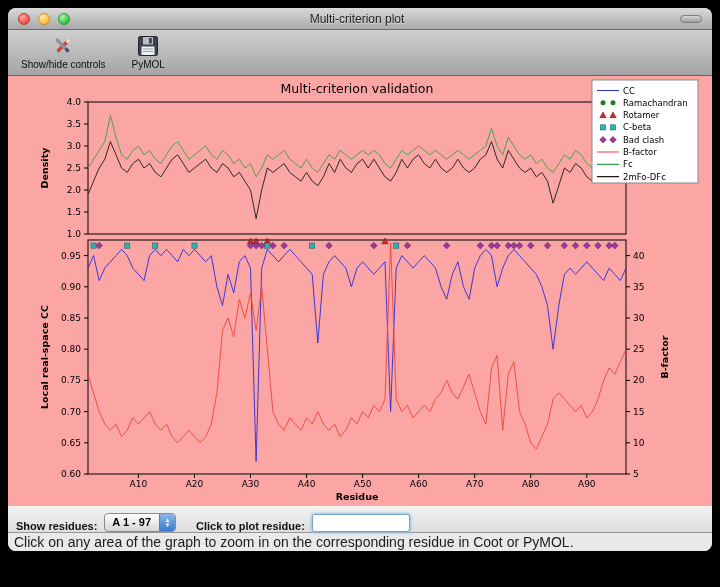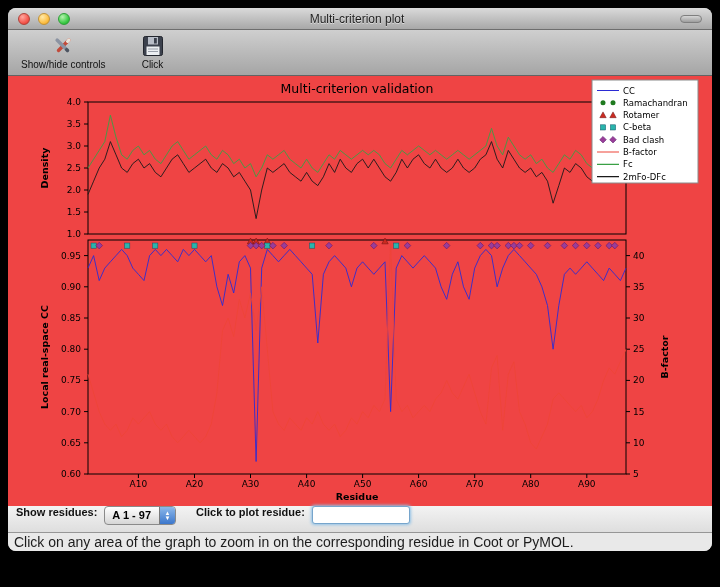--- a/index.html
+++ b/index.html
@@ -14,28 +14,28 @@
   .light { width:12px; height:12px; border-radius:50%; }
   .light.red    { background:radial-gradient(circle at 35% 30%, #ffa8a0, #f4534a 65%, #ce372c); border:1px solid #b0423a; }
   .light.yellow { background:radial-gradient(circle at 35% 30%, #ffe9a8, #fdbd40 65%, #dd9b22); border:1px solid #c29237; }
   .light.green  { background:radial-gradient(circle at 35% 30%, #b6f2ae, #38c943 65%, #1fa32b); border:1px solid #2f9e38; }
   .window-title { position:absolute; left:0; right:6px; text-align:center;
                   font-size:12px; color:#1e1e1e; text-shadow:0 1px 0 rgba(255,255,255,.5); }
   .capsule { position:absolute; right:10px; top:7px; width:22px; height:8px; border-radius:4px;
              background:linear-gradient(#d6d6d6,#9d9d9d); border:1px solid #7f7f7f; z-index:2; }
   .toolbar { height:46px; background:linear-gradient(#cfcfcf,#a5a5a5);
              border-bottom:1px solid #636363; display:flex; align-items:flex-start;
-             padding:2px 10px 0; gap:28px; }
+             padding:2px 10px 0; gap:20px; }
   .toolbtn { display:flex; flex-direction:column; align-items:center;
              font-size:10px; color:#111; padding:1px 3px; border-radius:4px; }
   .toolbtn svg { display:block; }
-  .plot-container { background:#ef4444; height:430px; }
+  .plot-container { background:#fca5a5; height:430px; }
   #chart { display:block; }
   .controls-bar { height:27px; background:linear-gradient(#f3f3f3,#dedede);
-                  border-bottom:1px solid #969696; display:flex; align-items:flex-start;
+                  border-bottom:1px solid #969696; display:flex; align-items:flex-end;
                   padding:0 8px; gap:7px; font-size:11px; font-weight:bold; color:#111; }
   .popup { height:19px; background:linear-gradient(#ffffff,#d6d6d6); border:1px solid #8a8a8a;
            border-radius:4px; display:flex; align-items:stretch; font-weight:bold;
            font-size:11px; color:#000; overflow:hidden; }
   .popup .val { padding:2px 8px 0 7px; }
   .popup .stepper { width:16px; background:linear-gradient(#8cb8ea,#3c77cc);
                     border-left:1px solid #7a7a7a; display:flex; flex-direction:column;
                     align-items:center; justify-content:center; color:#fff;
                     font-size:6px; line-height:5px; }
   .gap { width:6px; }
@@ -80,21 +80,21 @@
       <span>
         <svg width="26" height="26" viewBox="0 0 26 26">
           <rect x="3.5" y="3.5" width="19" height="19" rx="1.8" fill="#3c414d" stroke="#23262e" stroke-width="1"></rect>
           <rect x="8" y="4" width="10" height="7.5" fill="#b9bec8"></rect>
           <rect x="14" y="5" width="2.8" height="5.5" fill="#3c414d"></rect>
           <rect x="6.5" y="13.5" width="13" height="8.5" fill="#eceff2"></rect>
           <line x1="8" y1="16" x2="18" y2="16" stroke="#9aa0aa" stroke-width="1"></line>
           <line x1="8" y1="18.5" x2="18" y2="18.5" stroke="#9aa0aa" stroke-width="1"></line>
         </svg>
       </span>
-      <span>Click</span>
+      <span>PyMOL</span>
     </div>
   </div>
 
   <div class="plot-container">
     <svg id="chart" width="704" height="430" viewBox="0 0 704 430">
         <text x="349" y="17" font-size="12.5" text-anchor="middle" fill="#000" font-family="DejaVu Sans" ,sans-serif="">Multi-criterion validation</text>
         <rect x="80" y="26" width="538" height="132" fill="none" stroke="#000" stroke-width="1"></rect>
         <line x1="76" y1="158.0" x2="80" y2="158.0" stroke="#000" stroke-width="1"></line>
         <text x="73" y="161" font-size="9" text-anchor="end" fill="#000" font-family="DejaVu Sans" ,sans-serif="">1.0</text>
         <line x1="76" y1="136.0" x2="80" y2="136.0" stroke="#000" stroke-width="1"></line>

